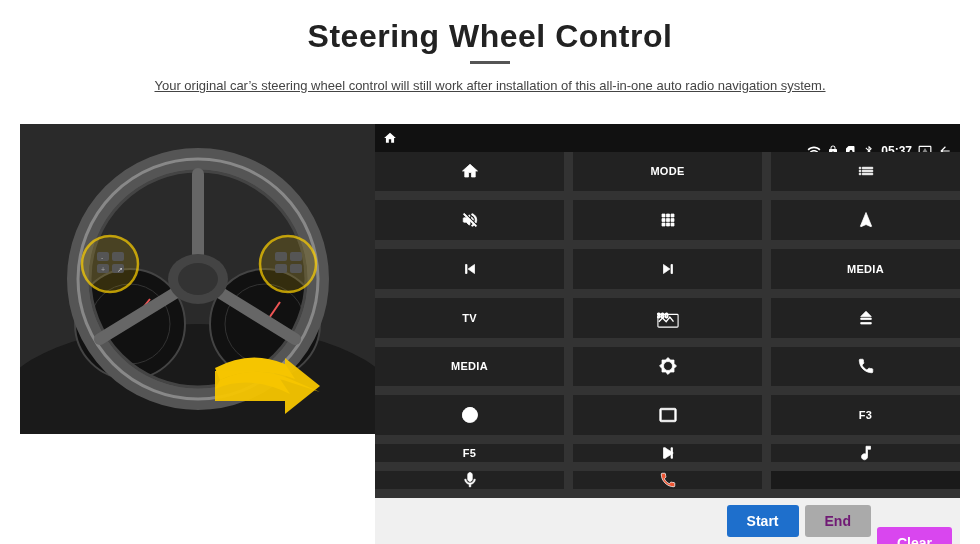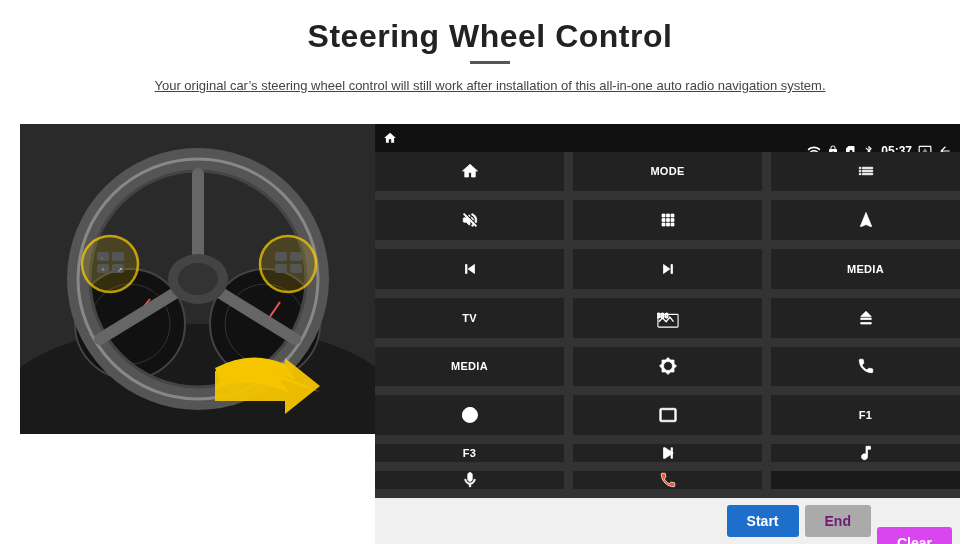--- a/index.html
+++ b/index.html
@@ -373,26 +373,26 @@
         <button class="grid-btn">
           <svg viewBox="0 0 24 24">
               <path d="M17.5 12c0 .62-.13 1.21-.36 1.75l1.47 1.47C19.01 14.32 19.5 13.22 19.5 12c0-3.04-2.18-5.58-5.09-6.09l-.5 1.96C16.21 8.31 17.5 10.02 17.5 12zm-7-6.5C8.02 6.11 5.5 8.84 5.5 12c0 1.22.49 2.32.88 3.22L7.86 13.75C7.63 13.21 7.5 12.62 7.5 12c0-2.17 1.49-3.98 3.5-4.5V5.5zM12 2C6.48 2 2 6.48 2 12s4.48 10 10 10 10-4.48 10-10S17.52 2 12 2zm-.5 18.45v-1.96c-3.91-.49-7-3.85-7-7.99 0-4.42 3.58-8 8-8s8 3.58 8 8c0 4.14-3.09 7.5-7 7.99v1.96c4.45-.51 7.9-4.35 7.9-8.95C21.4 6.65 17.35 2 12 2 6.65 2 2 6.65 2 12.5c0 4.6 3.45 8.44 7.9 8.95z"></path>
             </svg>
         </button>
         <button class="grid-btn">
           <svg viewBox="0 0 24 24">
               <path d="M21 3H3c-1.1 0-2 .9-2 2v14c0 1.1.9 2 2 2h18c1.1 0 2-.9 2-2V5c0-1.1-.9-2-2-2zm0 16H3V5h18v14z"></path>
             </svg>
         </button>
-        <button class="grid-btn">
-          <span>F1</span>
-        </button>
 
         <button class="grid-btn">
           <span>F3</span>
+        </button>
+        <button class="grid-btn">
+          <span>F5</span>
         </button>
         <button class="grid-btn">
           <svg viewBox="0 0 24 24">
               <path d="M8 5v14l11-7z"></path>
               <path d="M6 5h2v14H6zm10 0h2v14h-2z"></path>
             </svg>
         </button>
 
         <button class="grid-btn">
           <svg viewBox="0 0 24 24">

